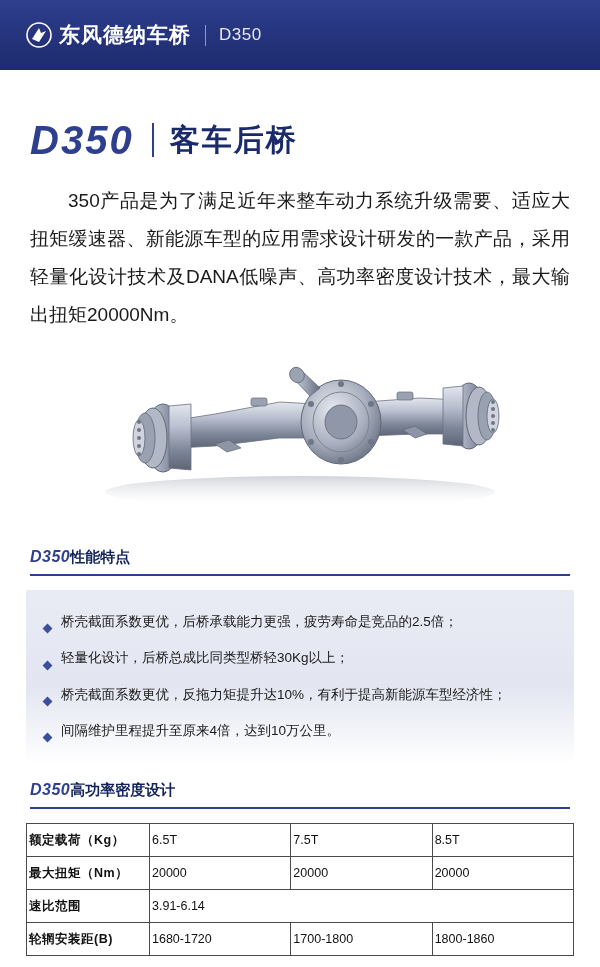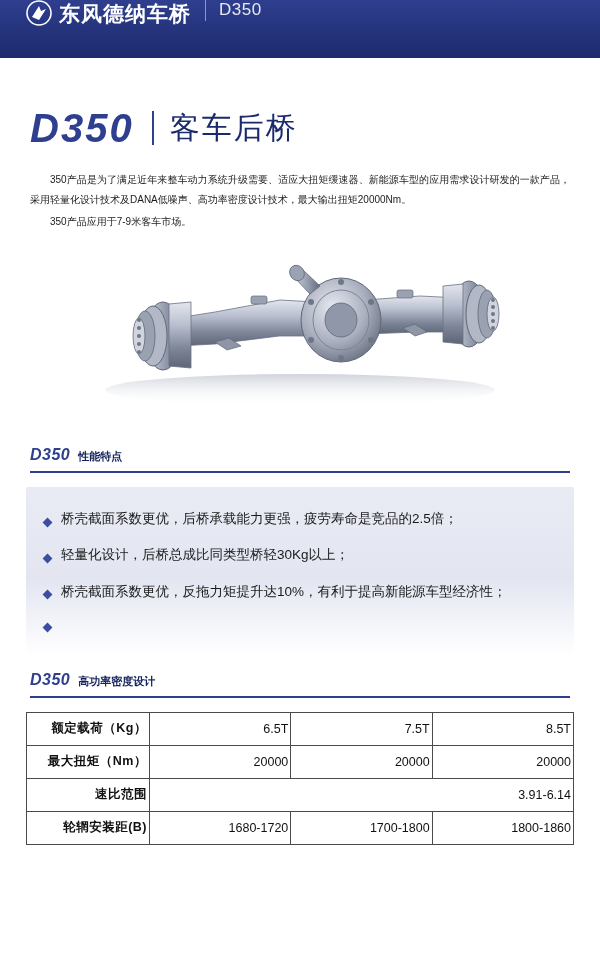--- a/index.html
+++ b/index.html
@@ -11,23 +11,24 @@
     height: 967px;
     background: #ffffff;
     font-family: "Liberation Sans", sans-serif;
     color: #1a1a1a;
     overflow: hidden;
     position: relative;
   }
 
   
   .header {
-    height: 58px;
+    height: 70px;
     background: linear-gradient(to bottom, #2f3f8f 0%, #26357e 45%, #1d2b6e 100%);
     display: flex;
+    align-items: center;
     padding: 0 0 0 26px;
     box-sizing: border-box;
   }
   .logo-mark {
     width: 26px;
     height: 26px;
     margin-right: 7px;
     flex: 0 0 auto;
   }
   .brand-cn {
@@ -64,30 +65,30 @@
     line-height: 1;
   }
   .title-divider {
     width: 2px;
     height: 34px;
     background: #2f3f8f;
     margin: 0 16px 0 18px;
   }
   .title-cn {
     font-size: 30px;
-    font-weight: normal;
+    font-weight: bold;
     color: #1b2a6b;
     letter-spacing: 2px;
     line-height: 1;
   }
 
   
   .intro {
     margin: 22px 30px 0 30px;
-    font-size: 10px;
+    font-size: 19px;
     line-height: 2.0;
     color: #1a1a1a;
     text-align: justify;
   }
   .intro p {
     margin: 0 0 2px 0;
     text-indent: 2em;
   }
 
   
@@ -110,36 +111,36 @@
     align-items: baseline;
   }
   .section-head .sh-model {
     font-size: 16px;
     font-weight: bold;
     font-style: italic;
     color: #2f3f8f;
     letter-spacing: 0.5px;
   }
   .section-head .sh-text {
-    font-size: 11px;
+    font-size: 15px;
     font-weight: bold;
     color: #14235c;
-    margin-left: 8px;
+    margin-left: 0;
   }
 
   
   .features {
     margin: 14px 26px 0 26px;
     background: linear-gradient(to bottom, #e9ebf4 0%, #e3e6f1 55%, #ffffff 100%);
     padding: 22px 0 24px 0;
     border-radius: 2px;
   }
   .feature-item {
     display: flex;
-    align-items: center;
+    align-items: flex-end;
     font-size: 13.5px;
     color: #1a1a1a;
     padding: 0 0 0 18px;
     margin-bottom: 16px;
     line-height: 1.5;
   }
   .feature-item:last-child { margin-bottom: 0; }
   .diamond {
     width: 7px;
     height: 7px;
@@ -154,21 +155,21 @@
     margin: 14px 26px 0 26px;
   }
   table.spec {
     width: 100%;
     border-collapse: collapse;
     font-size: 12.5px;
     table-layout: fixed;
   }
   table.spec td {
     border: 1px solid #4a4a4a;
-    text-align: right;
+    text-align: left;
     vertical-align: middle;
     padding: 5px 2px;
     height: 22px;
     color: #111;
   }
   table.spec td.rowhead {
     font-weight: bold;
     width: 118px;
     letter-spacing: 0.5px;
   }
@@ -189,21 +190,20 @@
 </div>
 
 <div class="title-row">
   <span class="title-model">D350</span>
   <span class="title-divider"></span>
   <span class="title-cn">客车后桥</span>
 </div>
 
 <div class="intro">
   <p>350产品是为了满足近年来整车动力系统升级需要、适应大扭矩缓速器、新能源车型的应用需求设计研发的一款产品，采用轻量化设计技术及DANA低噪声、高功率密度设计技术，最大输出扭矩20000Nm。</p>
-  <p>350产品应用于7-9米客车市场。</p>
 </div>
 
 <div class="product-image">
   <svg class="axle-svg" width="470" height="185" viewBox="0 0 470 185">
     <defs>
       <linearGradient id="steelH" x1="0" y1="0" x2="0" y2="1">
         <stop offset="0%" stop-color="#e3e6ee"></stop>
         <stop offset="35%" stop-color="#b9bfcf"></stop>
         <stop offset="70%" stop-color="#7e8699"></stop>
         <stop offset="100%" stop-color="#5d6577"></stop>
@@ -289,20 +289,21 @@
   <div class="feature-item">
     <span class="diamond"></span>
     <span>轻量化设计，后桥总成比同类型桥轻30Kg以上；</span>
   </div>
   <div class="feature-item">
     <span class="diamond"></span>
     <span>桥壳截面系数更优，反拖力矩提升达10%，有利于提高新能源车型经济性；</span>
   </div>
   <div class="feature-item">
     <span class="diamond"></span>
+    <span>间隔维护里程提升至原来4倍，达到10万公里。</span>
   </div>
 </div>
 
 <div class="section-head">
   <span class="sh-model">D350</span>
   <span class="sh-text">高功率密度设计</span>
 </div>
 
 <div class="spec-wrap">
   <table class="spec">

